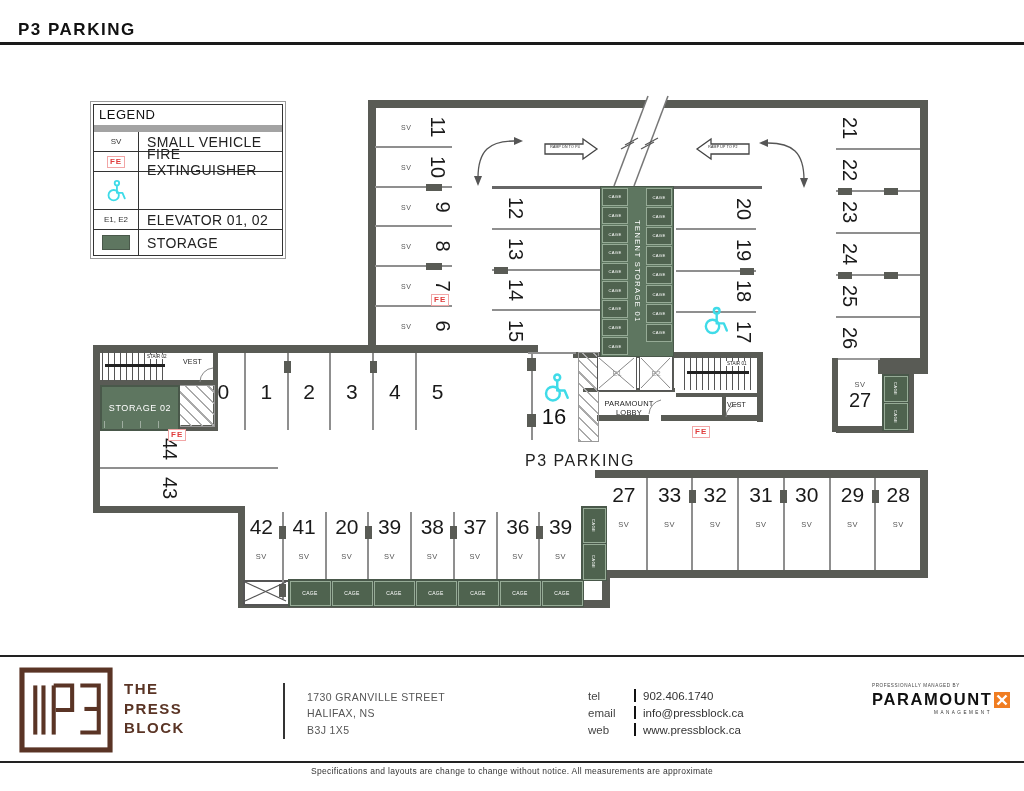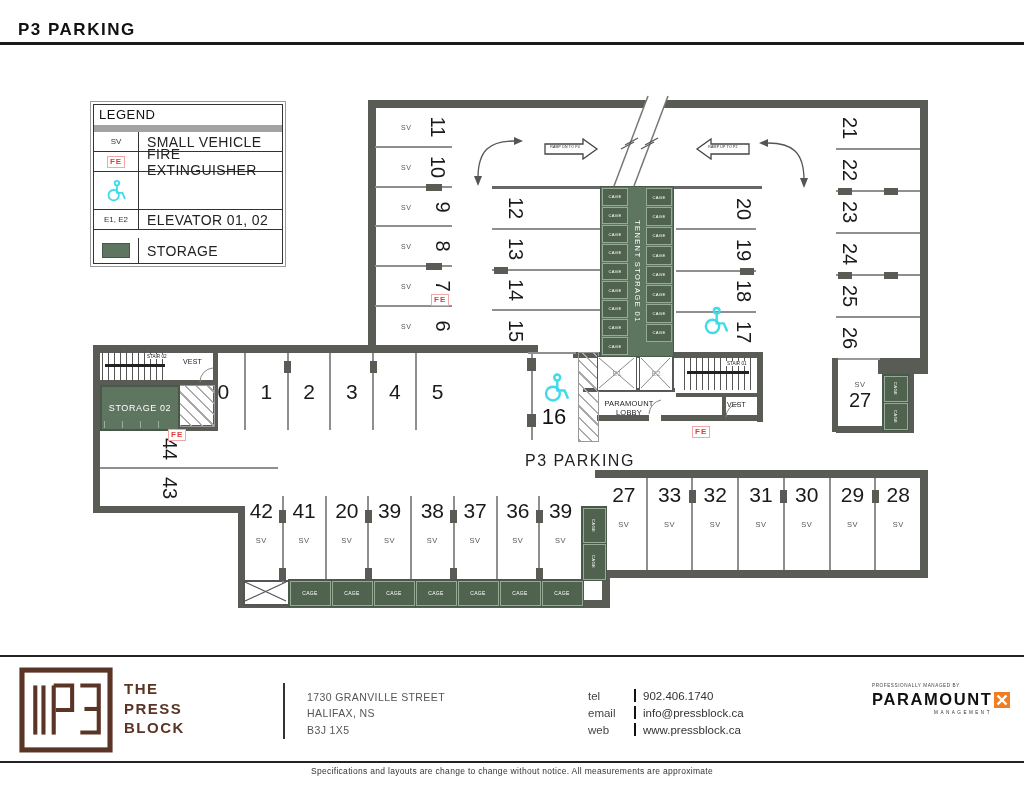--- a/index.html
+++ b/index.html
@@ -9,21 +9,21 @@
   .hdr-title{position:absolute;left:18px;top:20px;font-size:17px;font-weight:600;letter-spacing:1.5px;}
   .hdr-rule{position:absolute;left:0;top:42px;width:1024px;height:2.5px;background:#1a1a1a;}
   
   .legend{position:absolute;left:93px;top:104px;width:188px;border:1.5px solid #333;background:#fff;
           outline:1px solid #9a9a9a;outline-offset:2.5px;z-index:4;}
   .lg-title{height:20px;line-height:20px;padding-left:5px;font-size:13px;letter-spacing:.5px;border-bottom:7px solid #a3a3a3;}
   .lg-row{display:flex;border-bottom:1px solid #333;align-items:stretch;}
   .lg-row:last-child{border-bottom:none;}
   .lg-sym{width:44px;border-right:1px solid #333;display:flex;align-items:center;justify-content:center;font-size:8px;color:#333;}
   .lg-lab{flex:1;display:flex;align-items:center;padding-left:8px;font-size:14px;letter-spacing:.4px;color:#222;}
-  .r-sm{height:19px;} .r-wc{height:37px;} .r-st{height:25px;margin-top:8px;}
+  .r-sm{height:19px;} .r-wc{height:37px;} .r-st{height:25px;}
   .swatch{width:26px;height:13px;background:#5e7660;border:1px solid #49584a;}
   
   .wall{position:absolute;background:#595b55;z-index:1;}
   .tline{position:absolute;background:#8f8f8f;z-index:1;}
   .hatch{position:absolute;border:1px solid #999;z-index:1;
          background:repeating-linear-gradient(45deg,#aaa 0 1.5px,transparent 1.5px 8px);}
   .stairs{position:absolute;z-index:2;background:repeating-linear-gradient(90deg,#555 0 1px,transparent 1px 6px);}
   .stairs::after{content:'';position:absolute;left:3px;right:3px;top:45%;height:3px;background:#222;}
   .fe{position:absolute;z-index:7;font-size:8px;font-weight:bold;color:#e03c3c;border:1.5px solid #f2a6a6;
       background:#fff;padding:0 2px;line-height:10px;letter-spacing:1px;}
@@ -300,21 +300,21 @@
       <span class="numc">3</span>
     </div>
       <div class="hstall">
       <span class="numc">4</span>
     </div>
       <div class="hstall">
       <span class="numc">5</span>
     </div>
     </div>
 
-  <div class="hrow" id="row-bl" style="left:241px;top:496px;width:340px;height:87px">
+  <div class="hrow" id="row-bl" style="left:241px;top:512px;width:340px;height:87px">
       <div class="hstall">
       <span class="numc">42</span>
       <span class="svc">SV</span>
     </div>
       <div class="hstall">
       <span class="numc">41</span>
       <span class="svc">SV</span>
     </div>
       <div class="hstall">
       <span class="numc">20</span>

